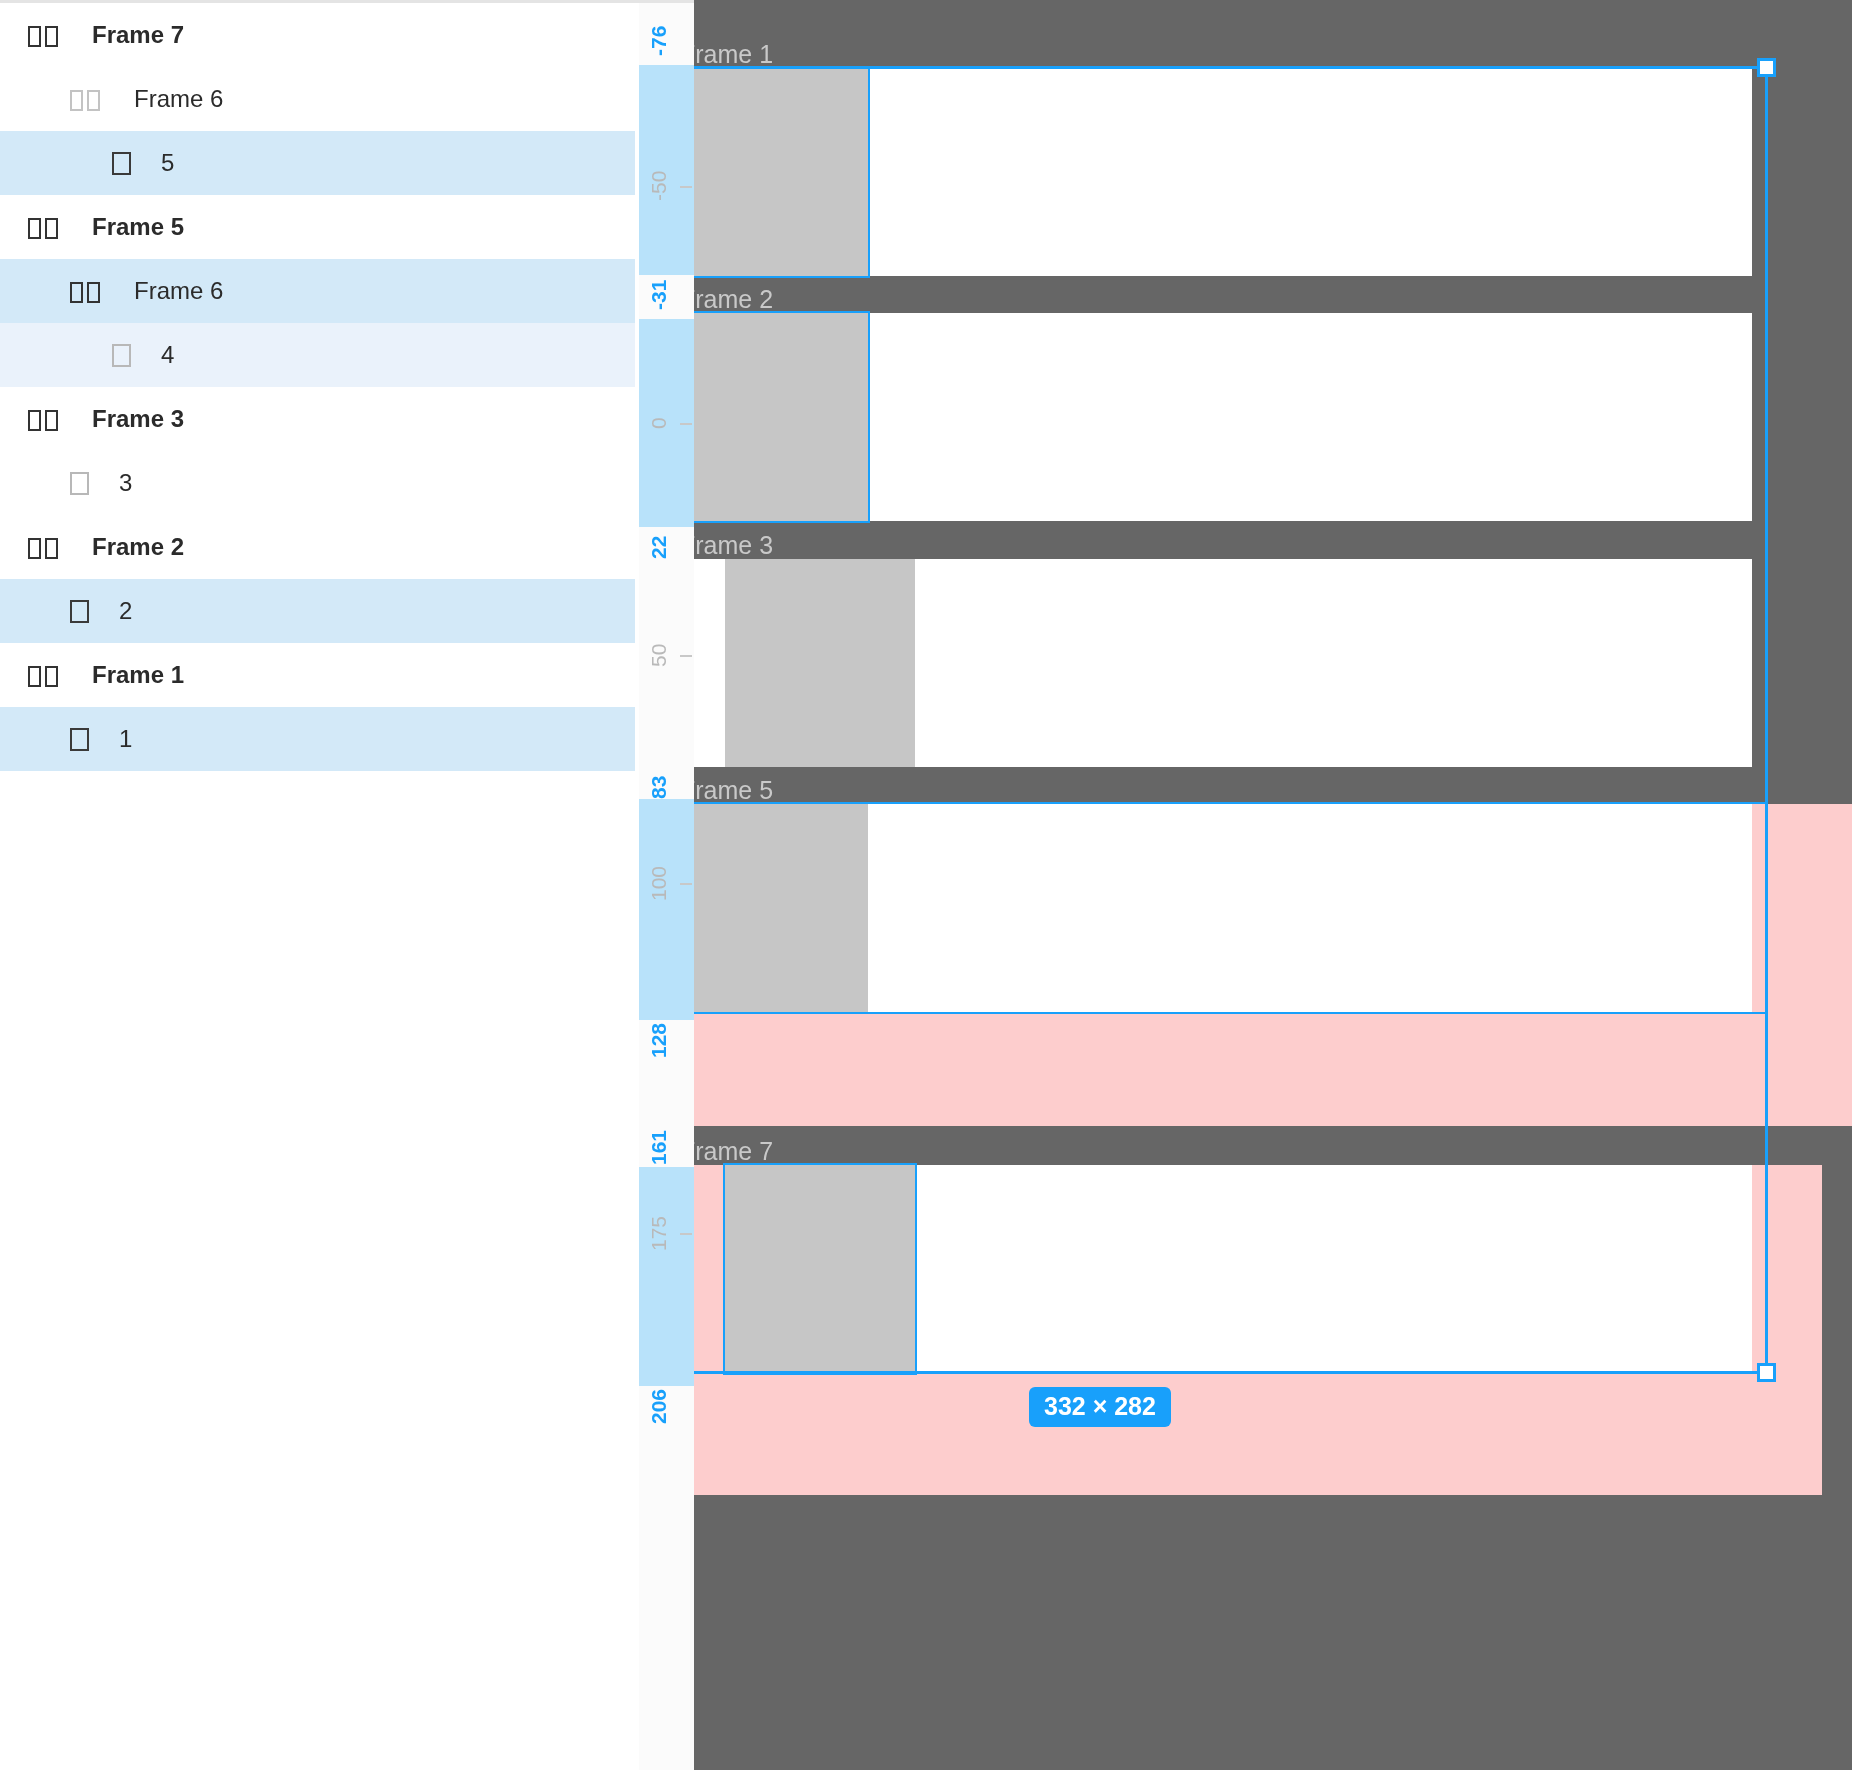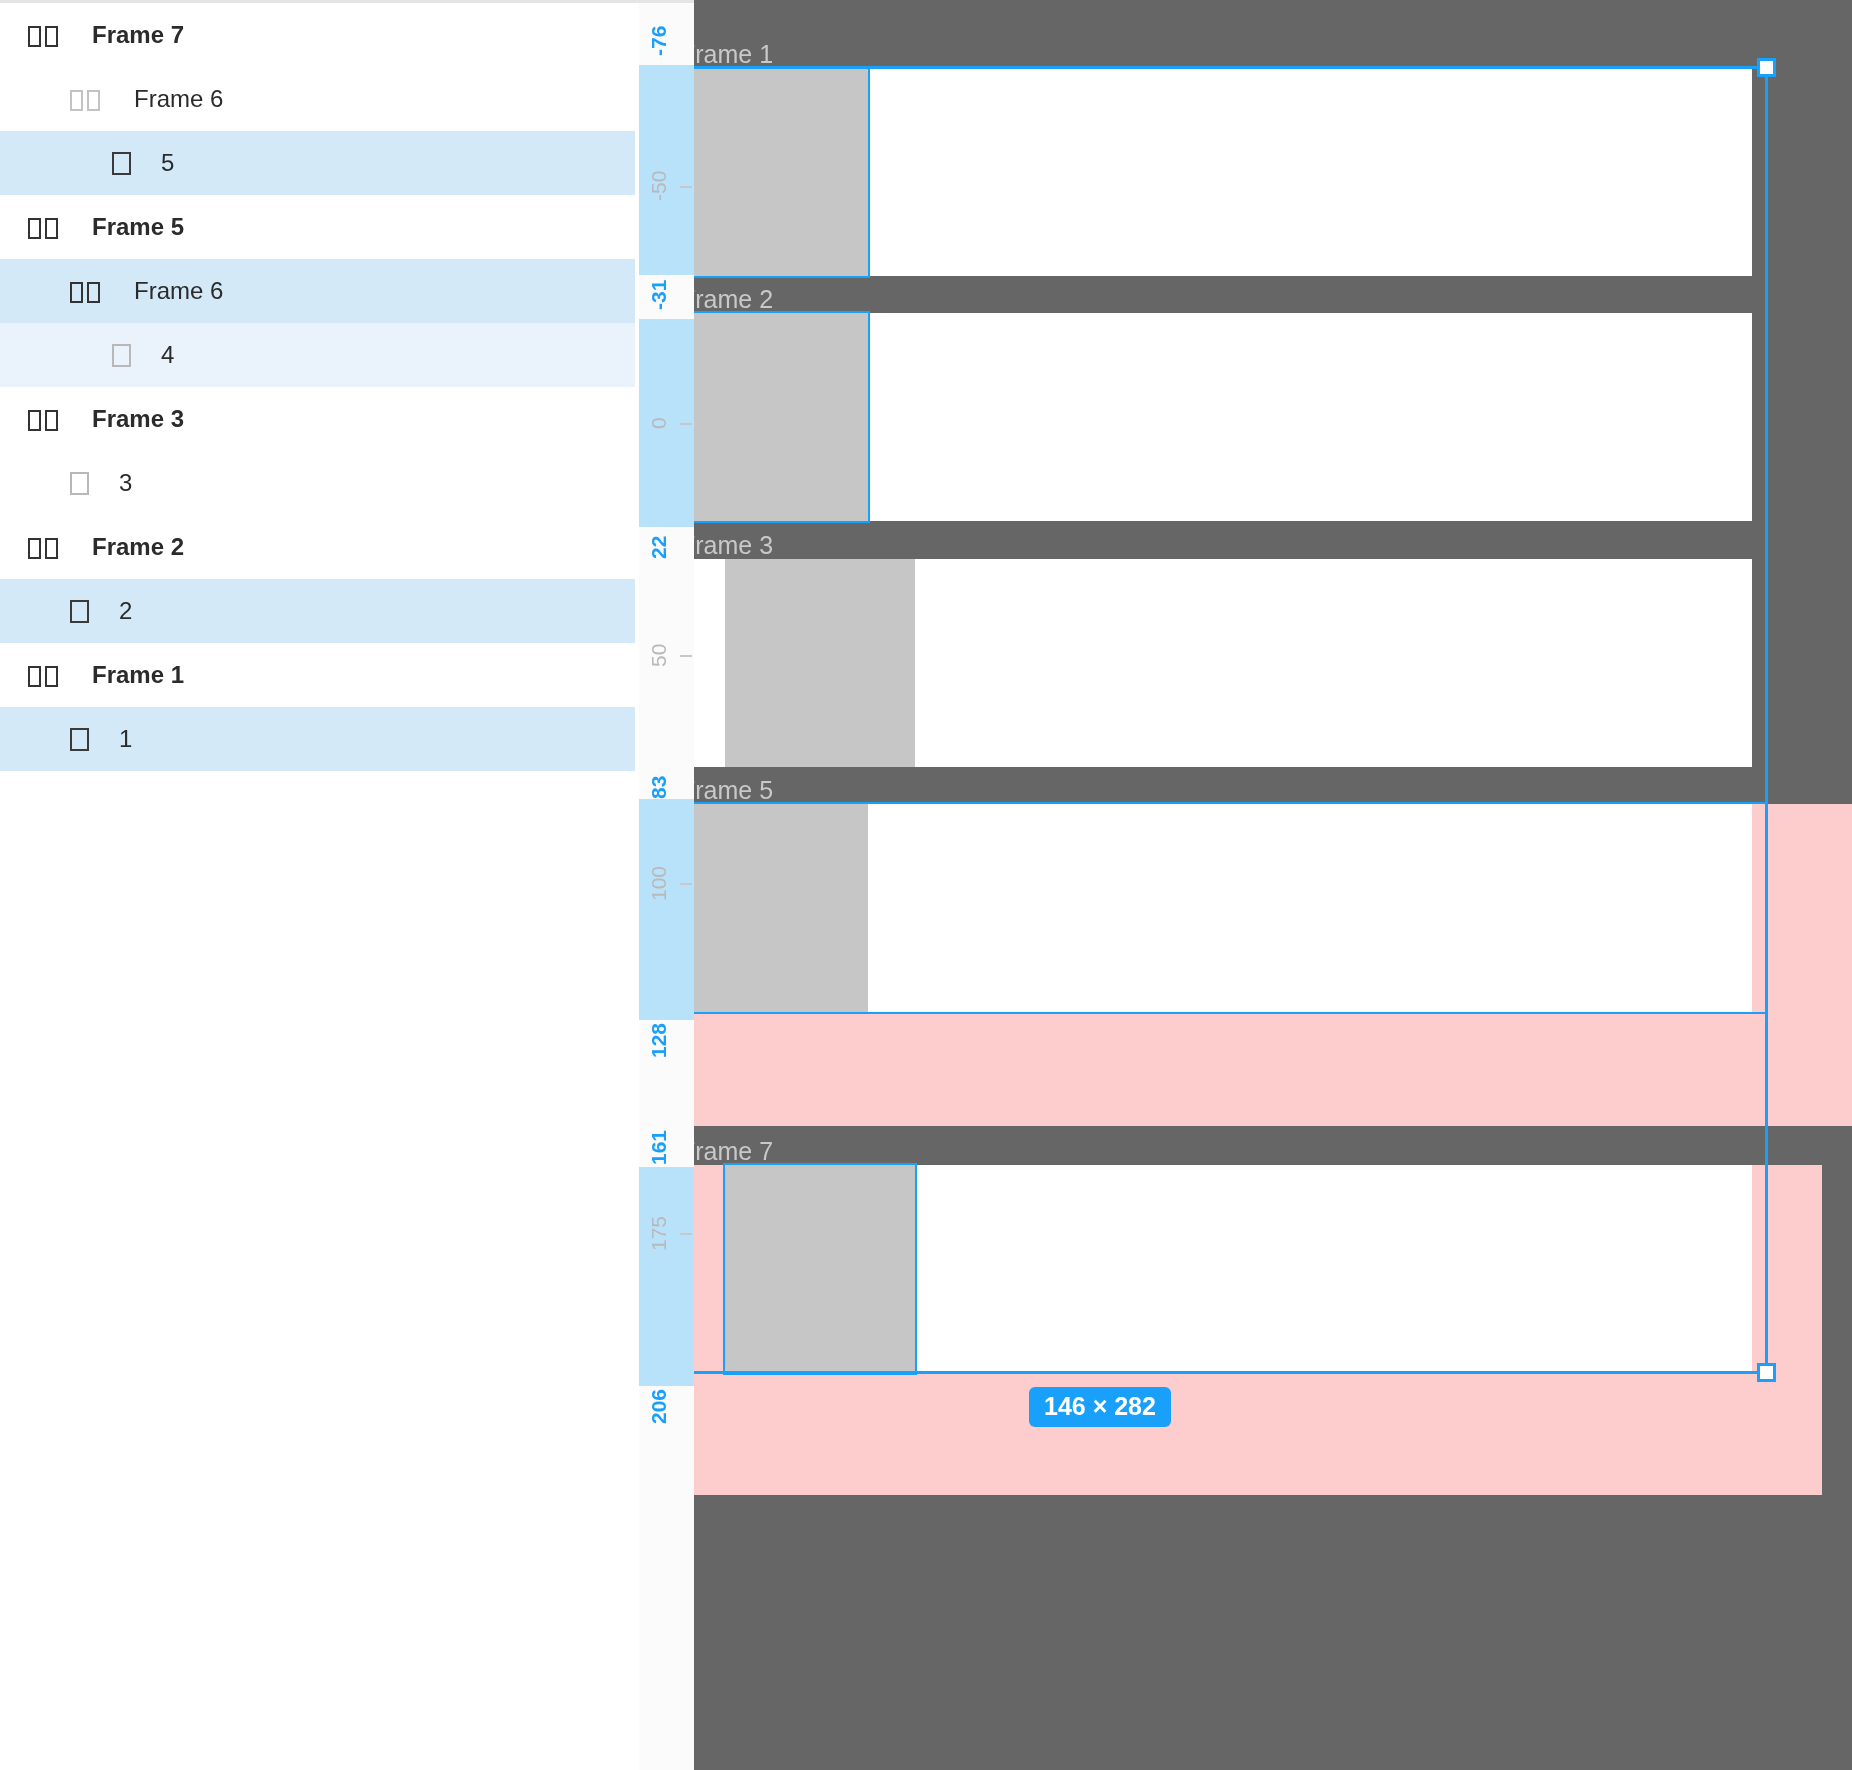--- a/index.html
+++ b/index.html
@@ -296,15 +296,15 @@
 
     <div class="sel-box thin" style="left:-18px;top:66px;width:194px;height:212px;"></div>
     <div class="sel-box thin" style="left:-18px;top:311px;width:194px;height:212px;"></div>
     <div class="sel-box thin" style="left:-18px;top:802px;width:1092px;height:212px;"></div>
     <div class="sel-box thin" style="left:29px;top:1163px;width:194px;height:212px;"></div>
 
     <div class="handle" style="left:1063px;top:58px;"></div>
 
     <div class="handle" style="left:1063px;top:1363px;"></div>
 
-    <div class="size-badge" style="left:335px;top:1387px;">146 × 282</div>
+    <div class="size-badge" style="left:335px;top:1387px;">332 × 282</div>
   </div>
 </div>
 
 </body></html>

